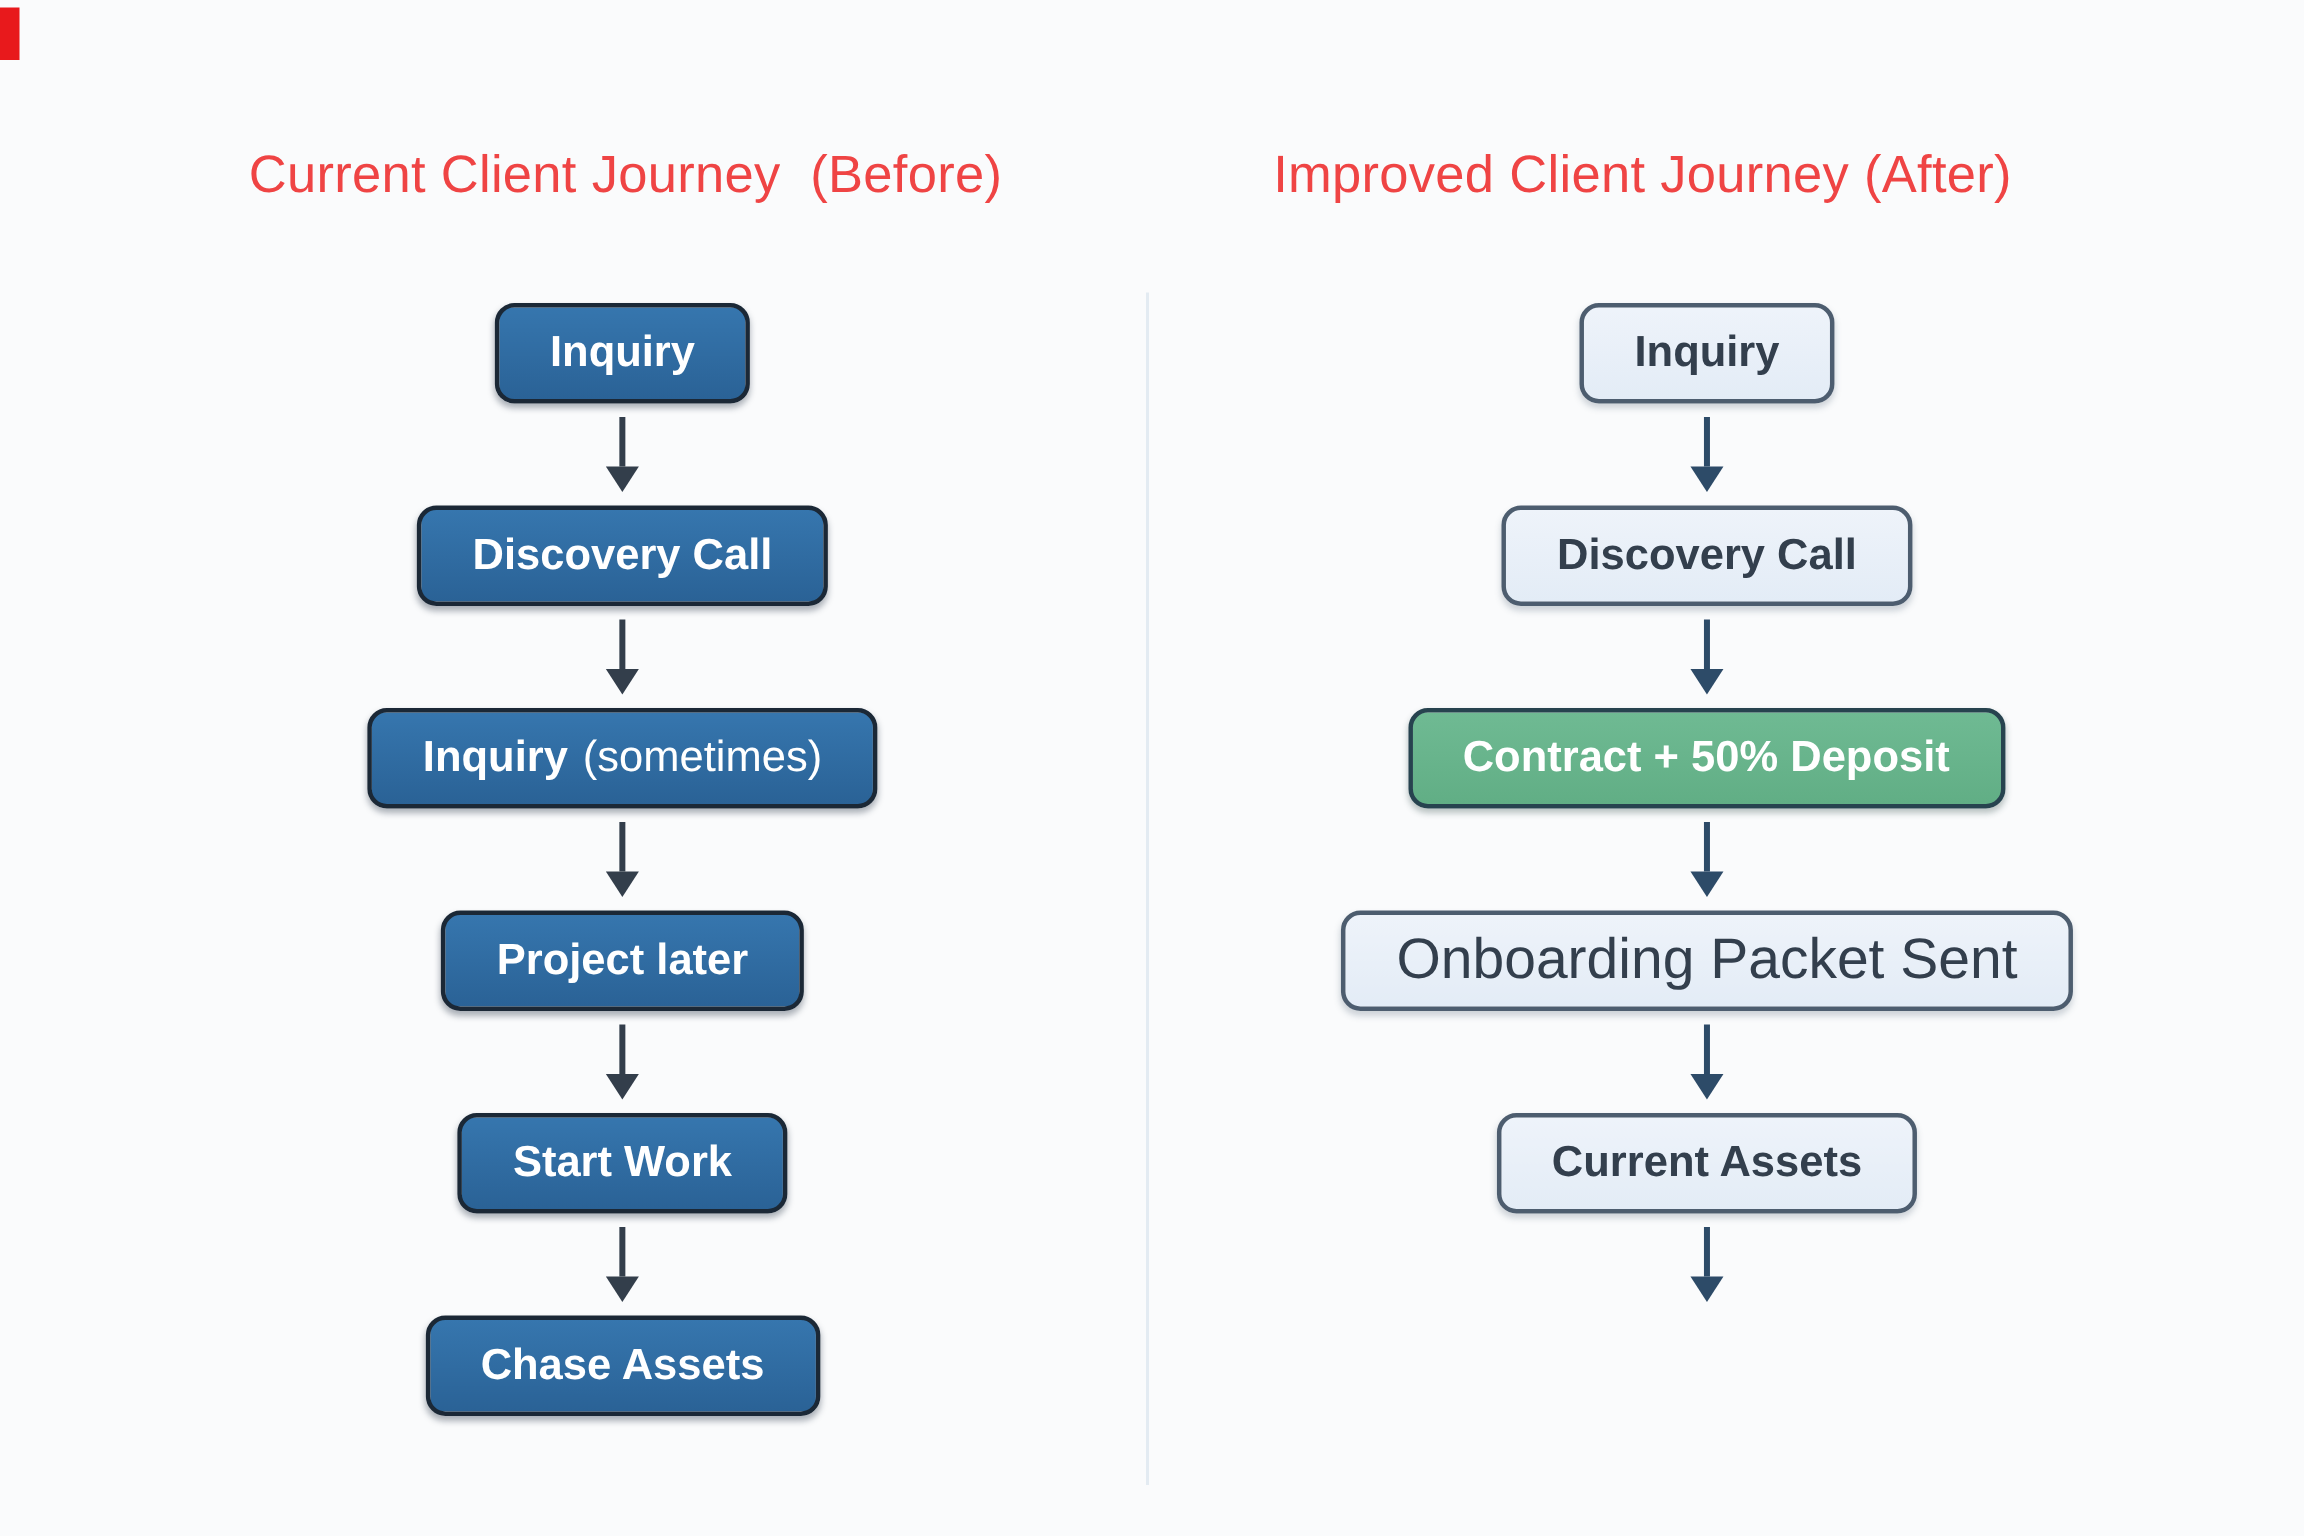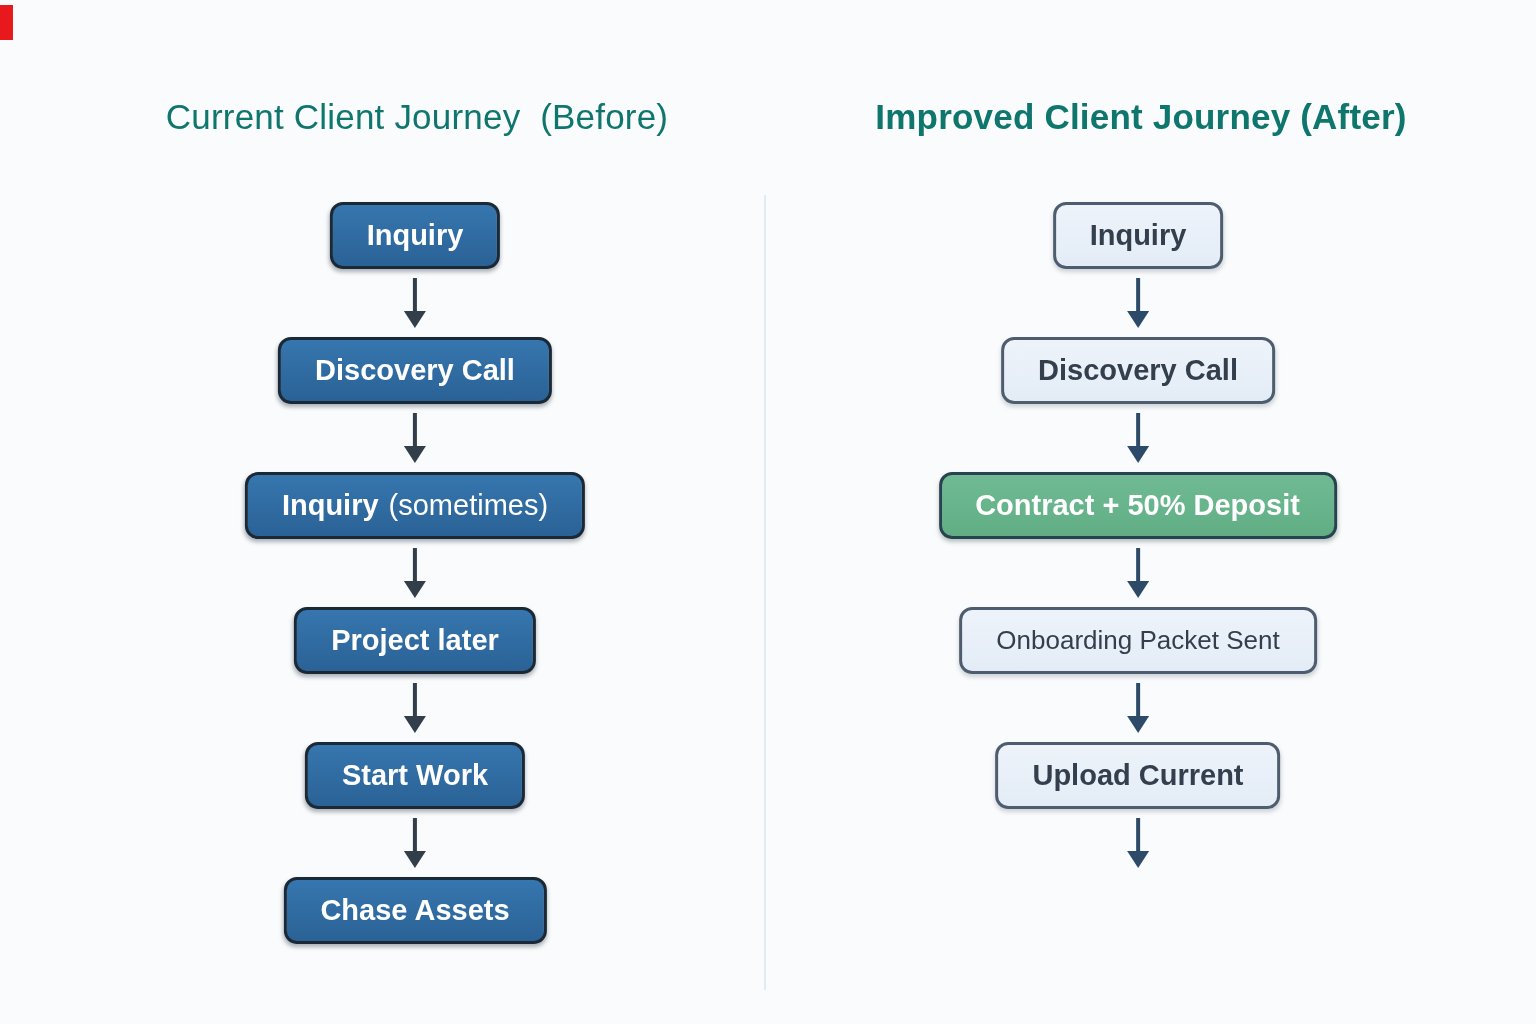--- a/index.html
+++ b/index.html
@@ -15,26 +15,26 @@
   .corner-mark {
     position: absolute; left: 0; top: 5px;
     width: 13px; height: 35px;
     background: #e8191c;
   }
 
   .col-title {
     position: absolute; top: 95px;
     transform: translateX(-50%);
     font-size: 35px; line-height: 44px;
-    color: #0f766e;
+    color: #ef4444;
     white-space: pre;
     letter-spacing: 0.2px;
   }
   .title-before { left: 417px; }
-  .title-after  { left: 1141px; font-weight: bold; }
+  .title-after  { left: 1095px; }
 
   .divider {
     position: absolute; left: 764px; top: 195px;
     width: 2px; height: 795px;
     background: #e3ebf2;
   }
 
   .flow-col {
     position: absolute; top: 202px;
     display: flex; flex-direction: column; align-items: center;
@@ -65,21 +65,21 @@
     box-shadow: 0 3px 4px rgba(70, 90, 110, 0.25);
   }
   .node-green {
     background: linear-gradient(180deg, #6fba93 0%, #61ae85 100%);
     border: 3px solid #27434f;
     color: #ffffff;
     box-shadow: 0 3px 4px rgba(30, 60, 55, 0.3);
     padding-left: 33px;
   }
   .node .note { font-weight: normal; margin-left: 10px; }
-  .node-regular { font-weight: normal; font-size: 26px; }
+  .node-regular { font-weight: normal; font-size: 38px; }
 
   .arrow {
     height: 68px;
     display: flex; flex-direction: column;
     align-items: center; justify-content: center;
   }
   .arrow .stem { width: 4px; height: 33px; background: #333e4b; }
   .arrow .head {
     width: 0; height: 0;
     border-left: 11px solid transparent;
@@ -146,20 +146,20 @@
     <div class="node node-green">Contract + 50% Deposit</div>
     <div class="arrow">
       <div class="stem"></div>
       <div class="head"></div>
     </div>
     <div class="node node-light node-regular">Onboarding Packet Sent</div>
     <div class="arrow">
       <div class="stem"></div>
       <div class="head"></div>
     </div>
-    <div class="node node-light">Upload Current</div>
+    <div class="node node-light">Current Assets</div>
     <div class="arrow">
       <div class="stem"></div>
       <div class="head"></div>
     </div>
   </div>
 
 </div>
 
 </body></html>

